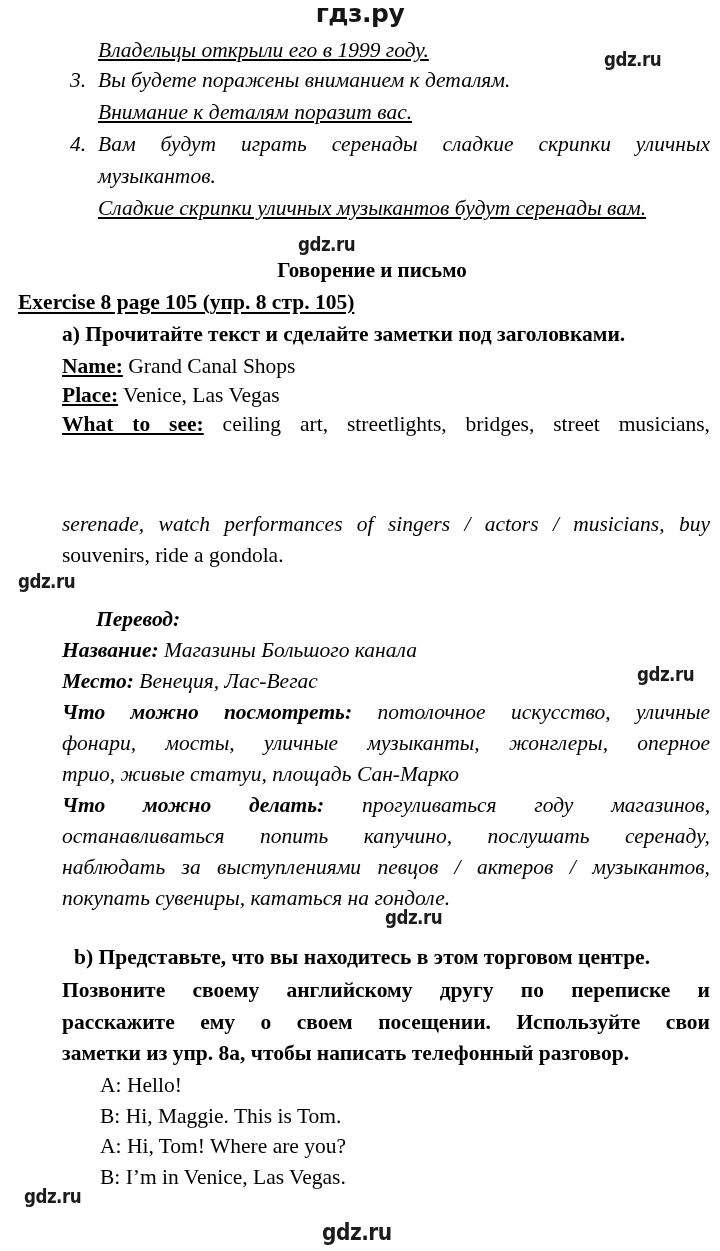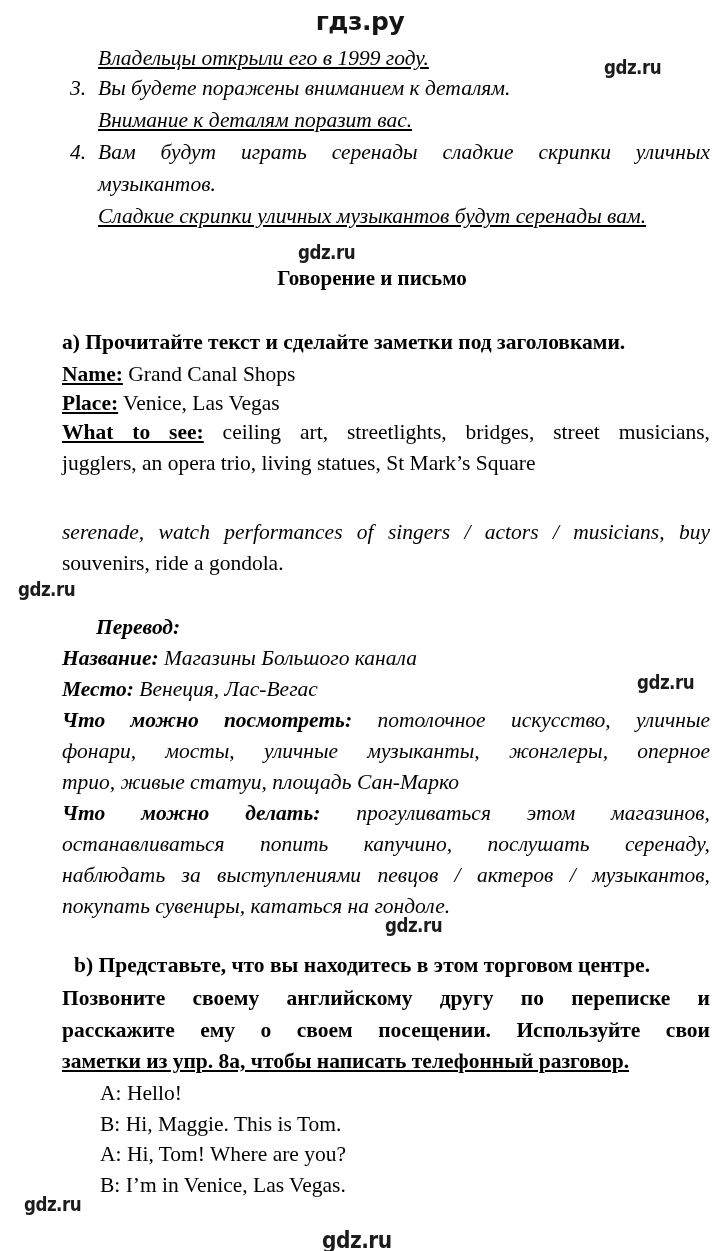--- a/index.html
+++ b/index.html
@@ -47,21 +47,21 @@
   .wm-b { top: 233px; left: 298px; }
   .wm-c { top: 570px; left: 18px;  }
   .wm-d { top: 663px; left: 637px; }
   .wm-e { top: 906px; left: 385px; }
   .wm-f { top: 1185px; left: 24px; }
   .wm-g { top: 1219px; left: 322px; font-size: 23px; }
 
   
   .page {
     position: absolute;
-    top: 8px; left: 0;
+    top: 0; left: 0;
     width: 720px;
     height: 935px;
   }
 
   .line {
     position: absolute;
     white-space: nowrap;
   }
 
   .just {
@@ -142,38 +142,38 @@
   <div class="line ital" style="top:68px; left:98px;">Вы будете поражены вниманием к деталям.</div>
   <div class="line ital u" style="top:100px; left:98px;">Внимание к деталям поразит вас.</div>
 
   <div class="num" style="top:132px; left:70px;">4.</div>
   <div class="just ital" style="top:132px; left:98px; width:612px;">Вам будут играть серенады сладкие скрипки уличных</div>
   <div class="line ital" style="top:164px; left:98px;">музыкантов.</div>
   <div class="line ital u" style="top:196px; left:98px;">Сладкие скрипки уличных музыкантов будут серенады вам.</div>
 
   <div class="centered-head" style="top:258px;">Говорение и письмо</div>
 
+  <div class="ex-head" style="top:290px; left:18px;">Exercise 8 page 105 (упр. 8 стр. 105)</div>
 
   <div class="task-head" style="top:322px; left:62px;">а) Прочитайте текст и сделайте заметки под заголовками.</div>
 
   <div class="line rom" style="top:354px; left:62px;">
     <span class="bold u">Name:</span> 
     <span>Grand Canal Shops</span>
   </div>
 
   <div class="line rom" style="top:383px; left:62px;">
     <span class="bold u">Place:</span> 
     <span>Venice, Las Vegas</span>
   </div>
 
   <div class="rom" style="position:absolute; top:412px; left:62px; width:648px; text-align:justify; text-align-last:justify;">
     <span class="bold u">What to see:</span> 
     <span>ceiling art, streetlights, bridges, street musicians,</span>
   </div>
-  <div class="line rom" style="top:443px; left:62px;">jugglers, an opera trio, living statues, St Mark’s Square</div>
 
   <div class="just rom" style="top:512px; left:62px; width:648px;font-style:italic;">serenade, watch performances of singers / actors / musicians, buy</div>
   <div class="line rom" style="top:543px; left:62px;">souvenirs, ride a gondola.</div>
 
   <div class="line ital-b" style="top:607px; left:96px; font-size:21.5px;text-align:center;">Перевод:</div>
 
   <div class="line ital" style="top:638px; left:62px;">
     <span class="ital-b">Название:</span> 
     <span>Магазины Большого канала</span>
   </div>
@@ -185,30 +185,30 @@
 
   <div class="ital" style="position:absolute; top:700px; left:62px; width:648px; text-align:justify; text-align-last:justify;">
     <span class="ital-b">Что можно посмотреть:</span> 
     <span>потолочное искусство, уличные</span>
   </div>
   <div class="just ital" style="top:731px; left:62px; width:648px;">фонари, мосты, уличные музыканты, жонглеры, оперное</div>
   <div class="line ital" style="top:762px; left:62px;">трио, живые статуи, площадь Сан-Марко</div>
 
   <div class="ital" style="position:absolute; top:793px; left:62px; width:648px; text-align:justify; text-align-last:justify;">
     <span class="ital-b">Что можно делать:</span> 
-    <span>прогуливаться этом магазинов,</span>
+    <span>прогуливаться году магазинов,</span>
   </div>
   <div class="just ital" style="top:824px; left:62px; width:648px;">останавливаться попить капучино, послушать серенаду,</div>
   <div class="just ital" style="top:855px; left:62px; width:648px;">наблюдать за выступлениями певцов / актеров / музыкантов,</div>
   <div class="line ital" style="top:886px; left:62px;">покупать сувениры, кататься на гондоле.</div>
 
   <div class="task-head" style="top:945px; left:62px;margin-left:12px;">b) Представьте, что вы находитесь в этом торговом центре.</div>
   <div class="task-just" style="top:977px; left:62px; width:648px;">Позвоните своему английскому другу по переписке и</div>
   <div class="task-just" style="top:1009px; left:62px; width:648px;">расскажите ему о своем посещении. Используйте свои</div>
-  <div class="task-head" style="top:1041px; left:62px;text-decoration:underline;">заметки из упр. 8a, чтобы написать телефонный разговор.</div>
+  <div class="task-head" style="top:1041px; left:62px;">заметки из упр. 8a, чтобы написать телефонный разговор.</div>
 
   <div class="line rom" style="top:1073px; left:100px;">A: Hello!</div>
   <div class="line rom" style="top:1104px; left:100px;">B: Hi, Maggie. This is Tom.</div>
   <div class="line rom" style="top:1134px; left:100px;">A: Hi, Tom! Where are you?</div>
   <div class="line rom" style="top:1165px; left:100px;">B: I’m in Venice, Las Vegas.</div>
 
   <div class="wm wm-a">gdz.ru</div>
   <div class="wm wm-b">gdz.ru</div>
   <div class="wm wm-c">gdz.ru</div>
   <div class="wm wm-d">gdz.ru</div>

